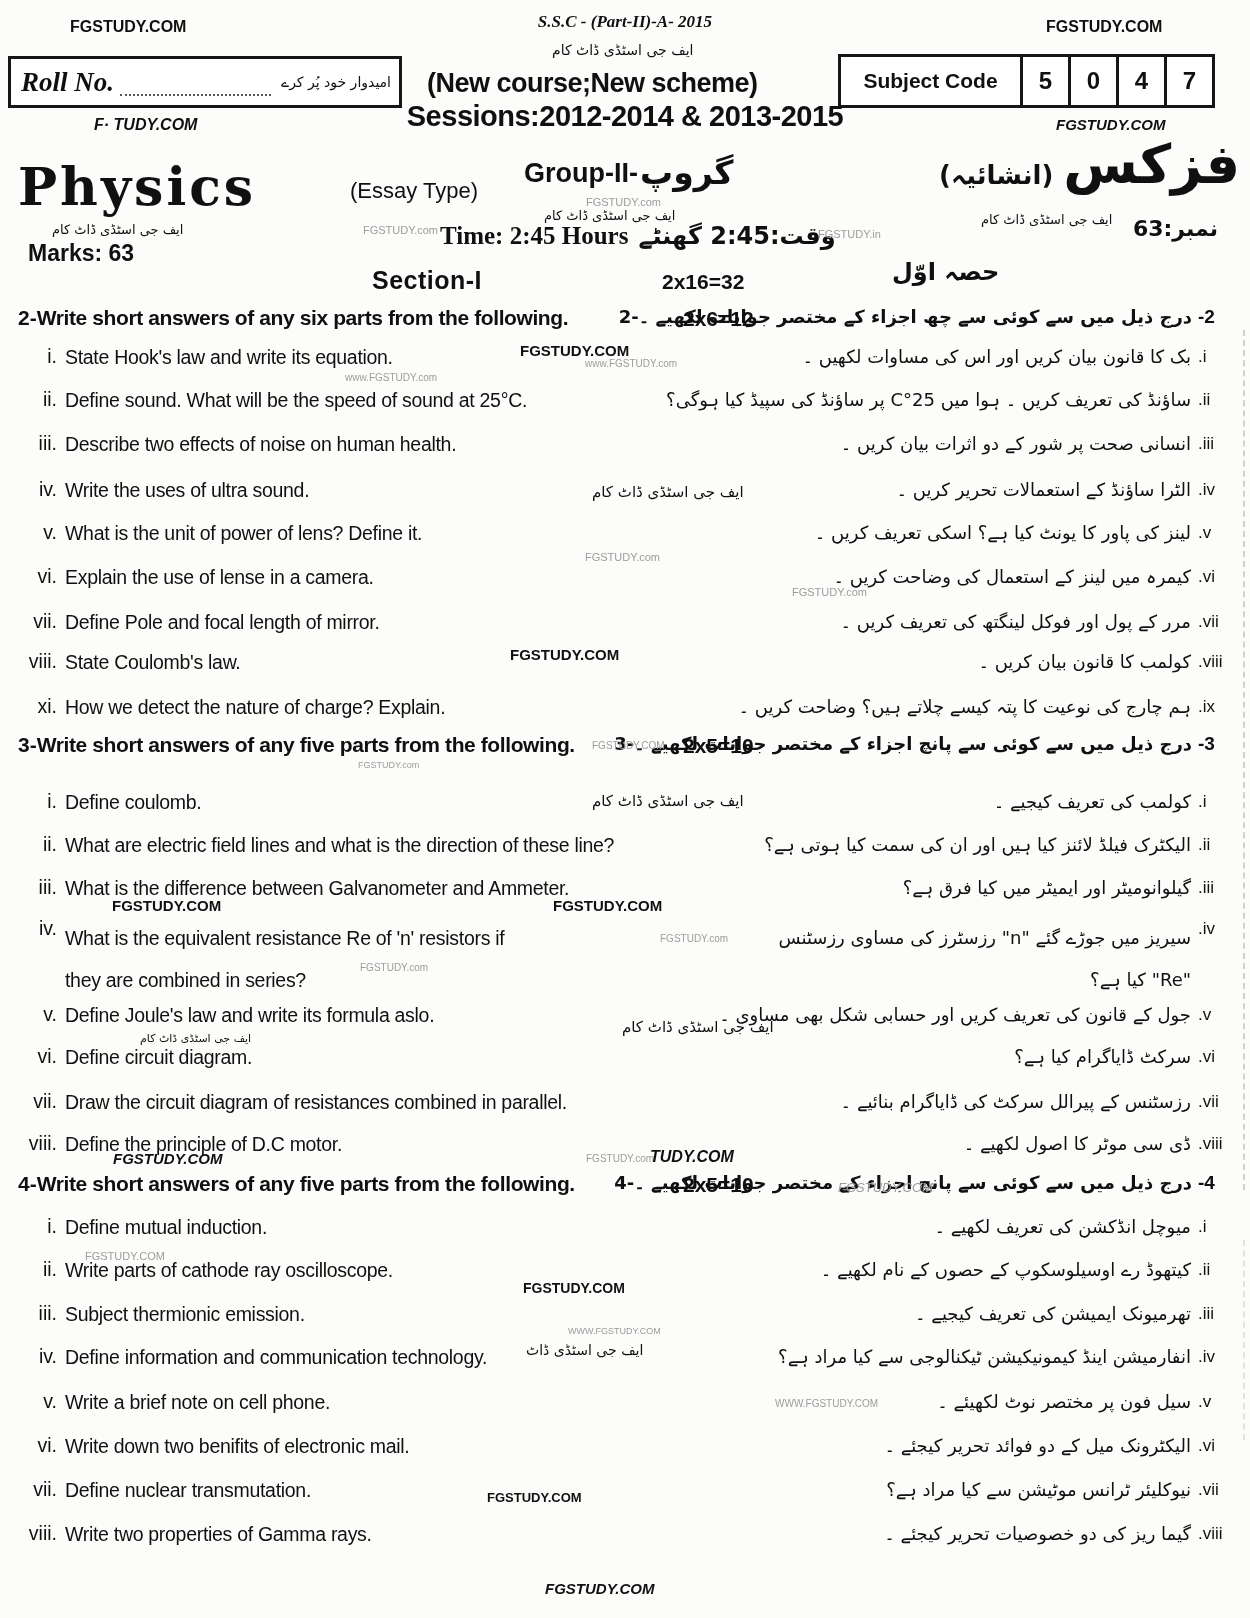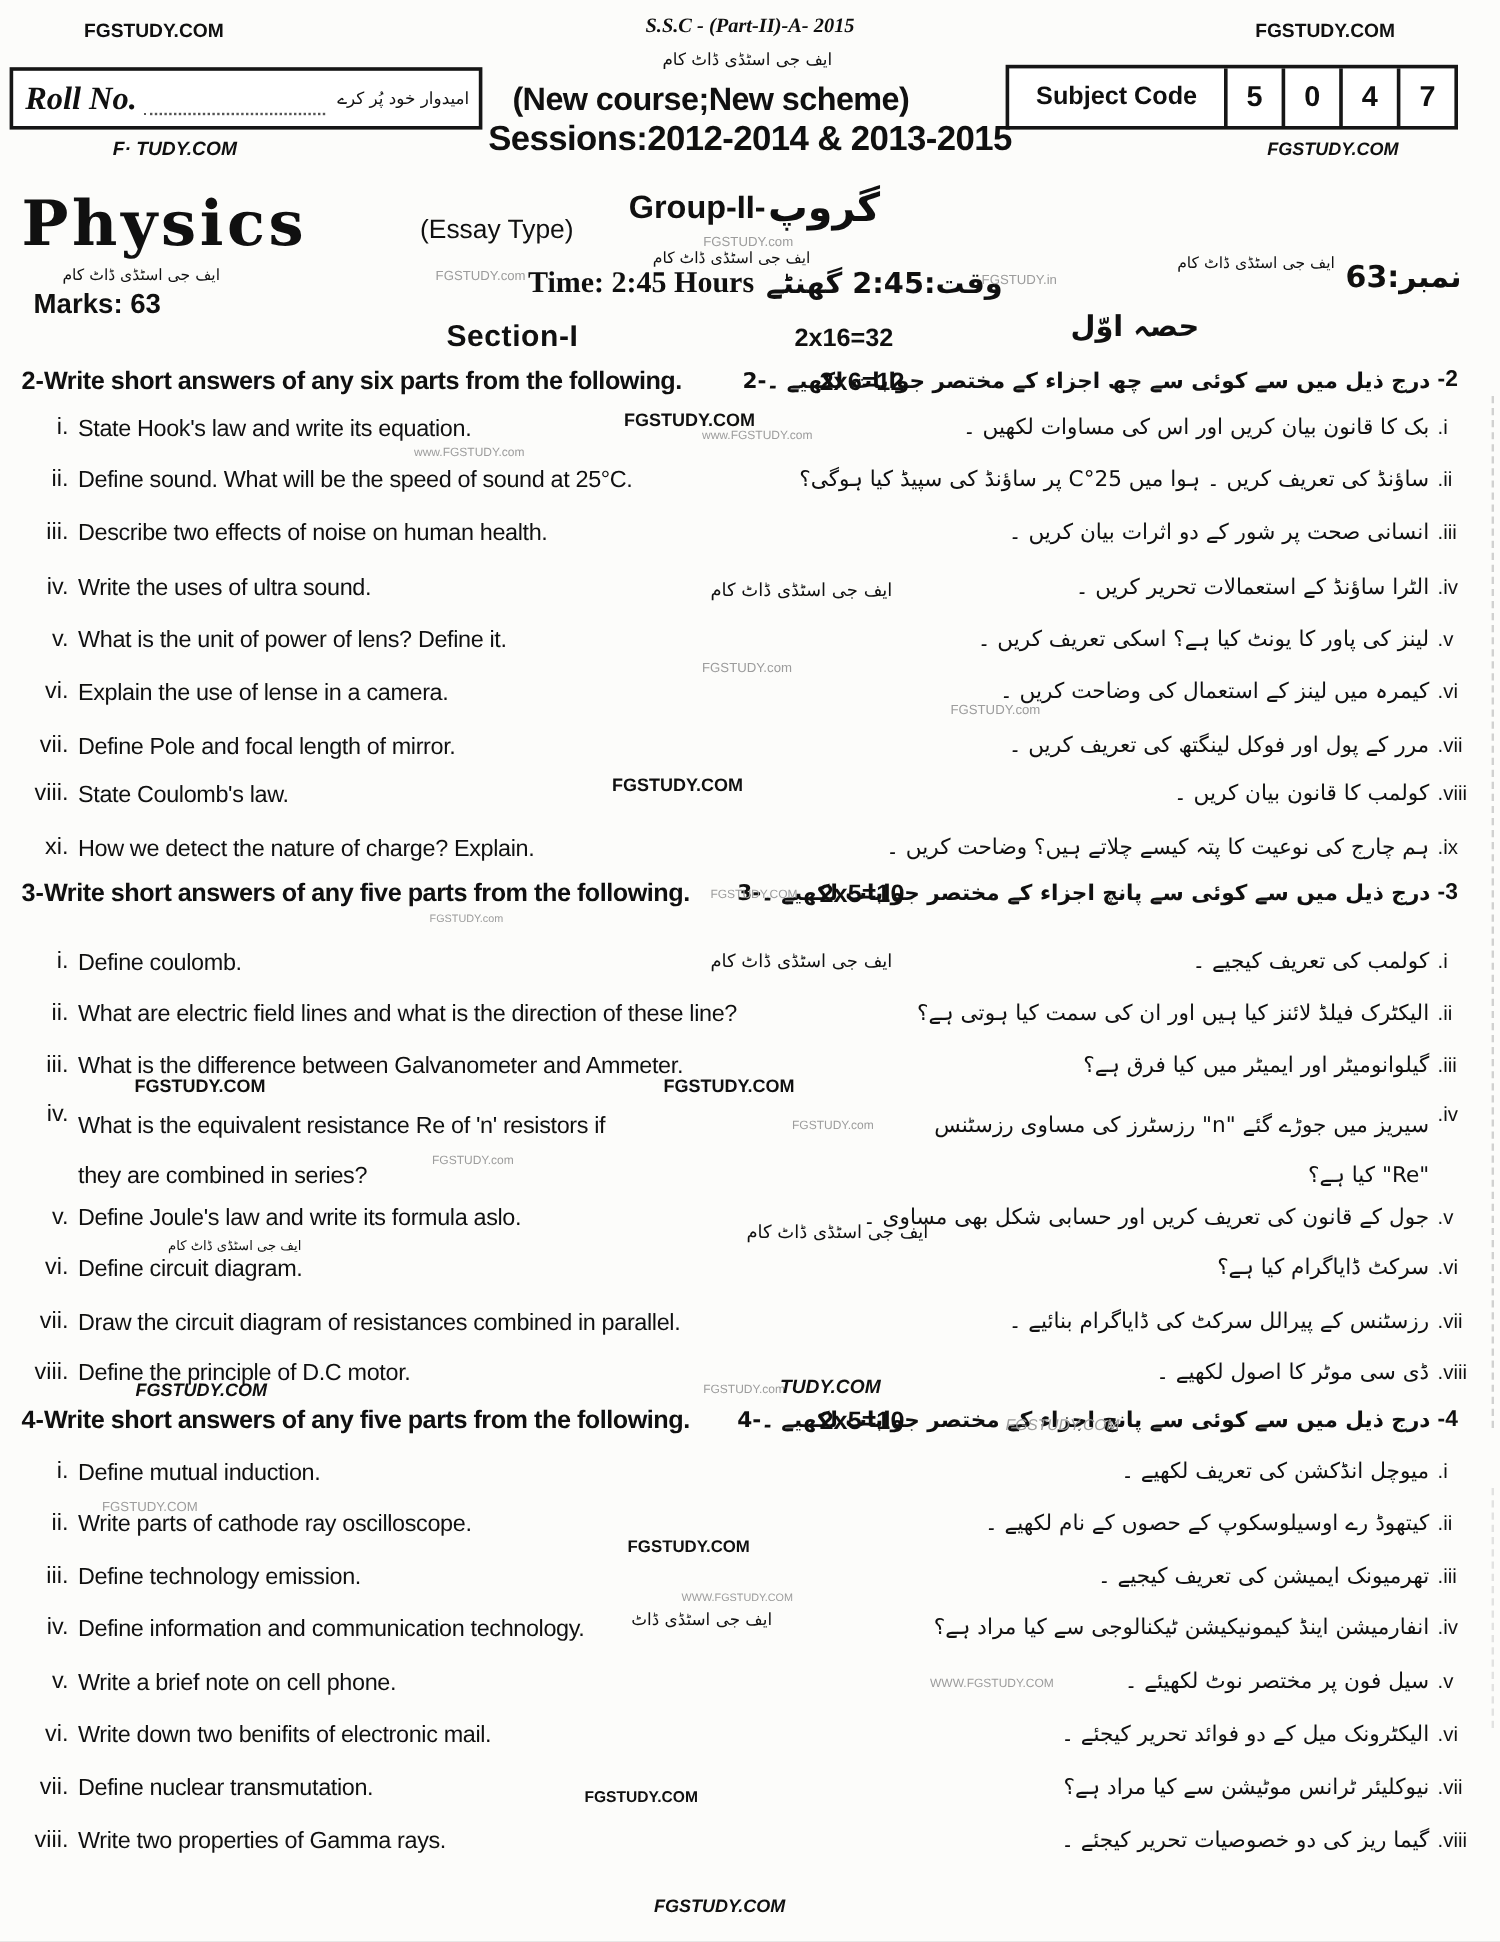--- a/index.html
+++ b/index.html
@@ -40,21 +40,21 @@
   .wm-ur-small-left{left:52px;top:222px;font-size:13px;}
   .marks-en{left:28px;top:240px;font-size:23px;font-weight:bold;}
   .wm-gray-a{left:586px;top:196px;font-size:11px;}
   .wm-ur-center2{left:544px;top:208px;font-size:13px;}
   .wm-gray-b{left:363px;top:224px;font-size:11px;}
   .time-wrap{left:440px;top:222px;display:flex;align-items:center;gap:10px;}
   .time-en{font-size:25px;font-weight:bold;font-family:"Liberation Serif",serif;}
   .time-ur{font-size:24px;font-weight:bold;}
   .wm-gray-c{left:818px;top:228px;font-size:11px;}
   .wm-ur-right{left:981px;top:212px;font-size:13px;}
-  .marks-ur{right:32px;top:216px;font-size:25px;font-weight:bold;}
+  .marks-ur{right:32px;top:216px;font-size:22px;font-weight:bold;}
   .section-en{left:372px;top:266px;font-size:25px;font-weight:bold;letter-spacing:0.5px;}
   .section-marks{left:662px;top:270px;font-size:21px;font-weight:bold;}
   .section-ur{left:892px;top:258px;font-size:24px;font-weight:bold;}
 
   
   .qhead{position:absolute;left:0;width:1250px;display:flex;align-items:flex-start;}
   .qhead .qn{margin-left:18px;font-size:21px;font-weight:bold;flex:none;}
   .qhead .qt{font-size:21px;font-weight:bold;letter-spacing:-0.4px;flex:none;}
   .qhead .qm{position:absolute;left:683px;top:1px;font-size:21px;font-weight:bold;}
   .qhead .qu{margin-left:auto;direction:ltr;font-size:18px;font-weight:bold;text-align:right;flex:none;padding-right:4px;}
@@ -102,20 +102,24 @@
   <span class="abs wm-right2">FGSTUDY.COM</span>
 
   <span class="abs subject-en">Physics</span>
   <span class="abs type-en">(Essay Type)</span>
 
   <div class="abs group-wrap">
     <span class="group-en">Group-II-</span>
     <span class="group-ur ur" dir="rtl">گروپ</span>
   </div>
 
+  <div class="abs title-ur-wrap">
+    <span class="type-ur ur" dir="rtl">(انشائیہ)</span>
+    <span class="subject-ur ur" dir="rtl">فزکس</span>
+  </div>
 
   <span class="abs wm-ur-small-left ur" dir="rtl">ایف جی اسٹڈی ڈاٹ کام</span>
   <span class="abs marks-en">Marks: 63</span>
   <span class="abs wm-gray-a gray">FGSTUDY.com</span>
   <span class="abs wm-ur-center2 ur" dir="rtl">ایف جی اسٹڈی ڈاٹ کام</span>
   <span class="abs wm-gray-b gray">FGSTUDY.com</span>
 
   <div class="abs time-wrap">
     <span class="time-en">Time: 2:45 Hours</span>
     <span class="time-ur ur" dir="rtl">وقت:2:45 گھنٹے</span>
@@ -261,21 +265,21 @@
     <span class="rm">.i</span>
   </div>
   <div class="qrow" style="top:1258px">
     <span class="rn">ii.</span>
     <span class="rt single">Write parts of cathode ray oscilloscope.</span>
     <span class="ru single ur" dir="rtl">کیتھوڈ رے اوسیلوسکوپ کے حصوں کے نام لکھیے ۔</span>
     <span class="rm">.ii</span>
   </div>
   <div class="qrow" style="top:1302px">
     <span class="rn">iii.</span>
-    <span class="rt single">Define technology emission.</span>
+    <span class="rt single">Subject thermionic emission.</span>
     <span class="ru single ur" dir="rtl">تھرمیونک ایمیشن کی تعریف کیجیے ۔</span>
     <span class="rm">.iii</span>
   </div>
   <div class="qrow" style="top:1345px">
     <span class="rn">iv.</span>
     <span class="rt single">Define information and communication technology.</span>
     <span class="ru single ur" dir="rtl">انفارمیشن اینڈ کیمونیکیشن ٹیکنالوجی سے کیا مراد ہے؟</span>
     <span class="rm">.iv</span>
   </div>
   <div class="qrow" style="top:1390px">

